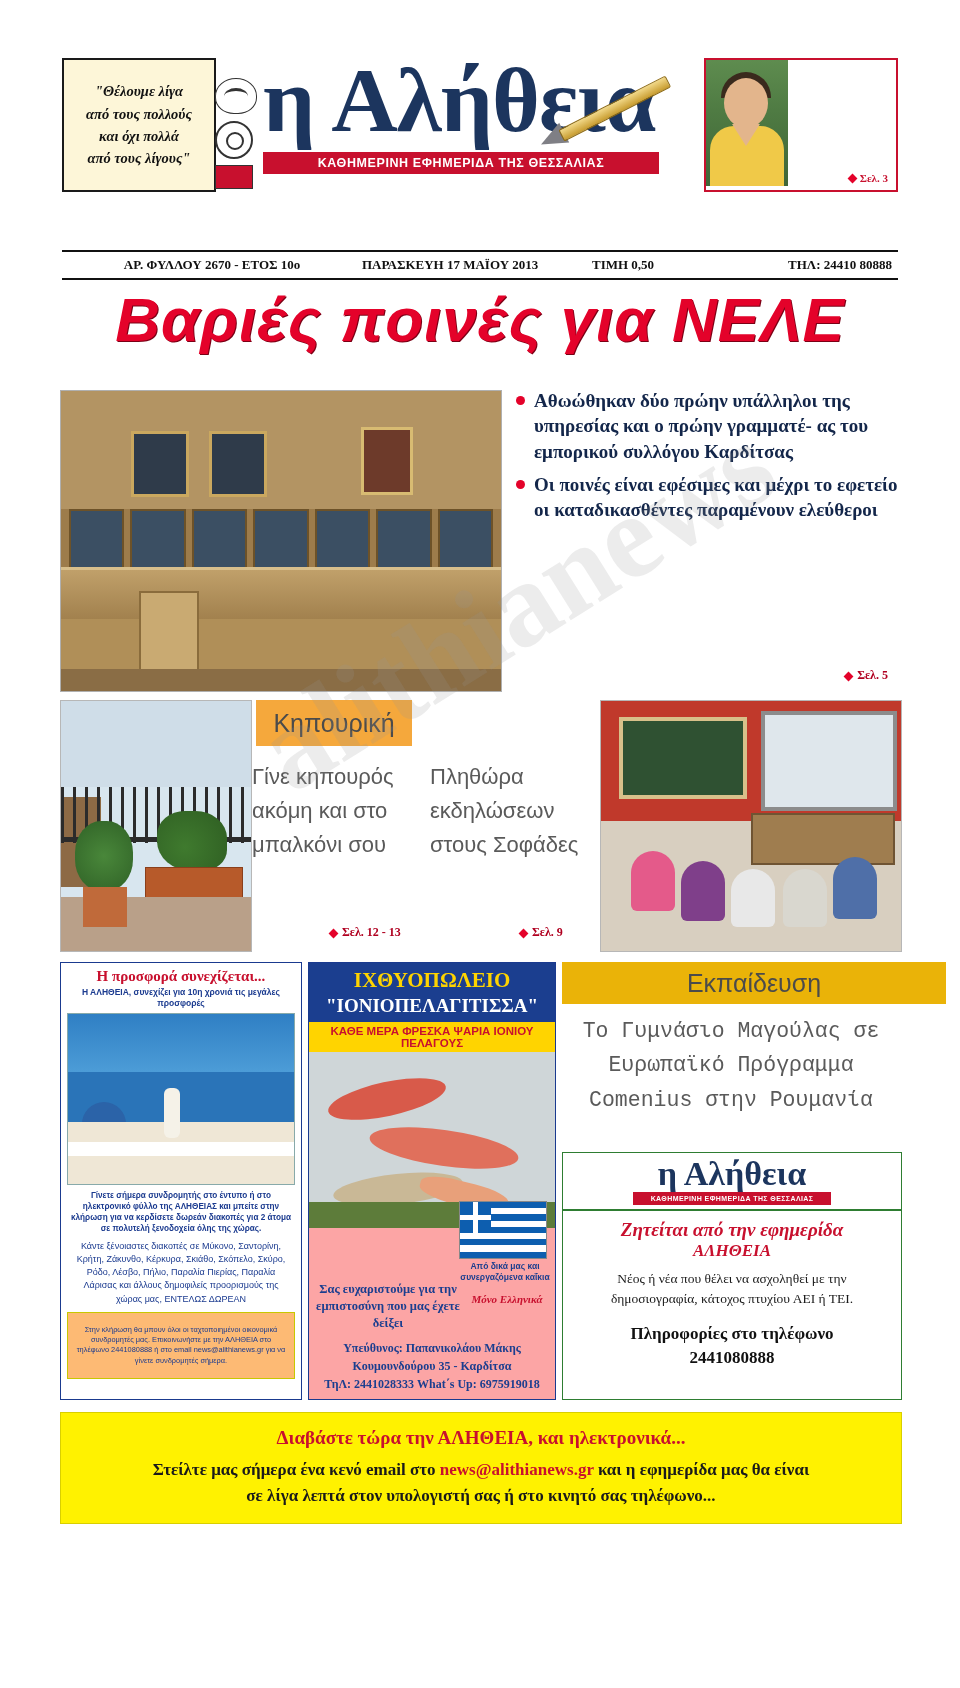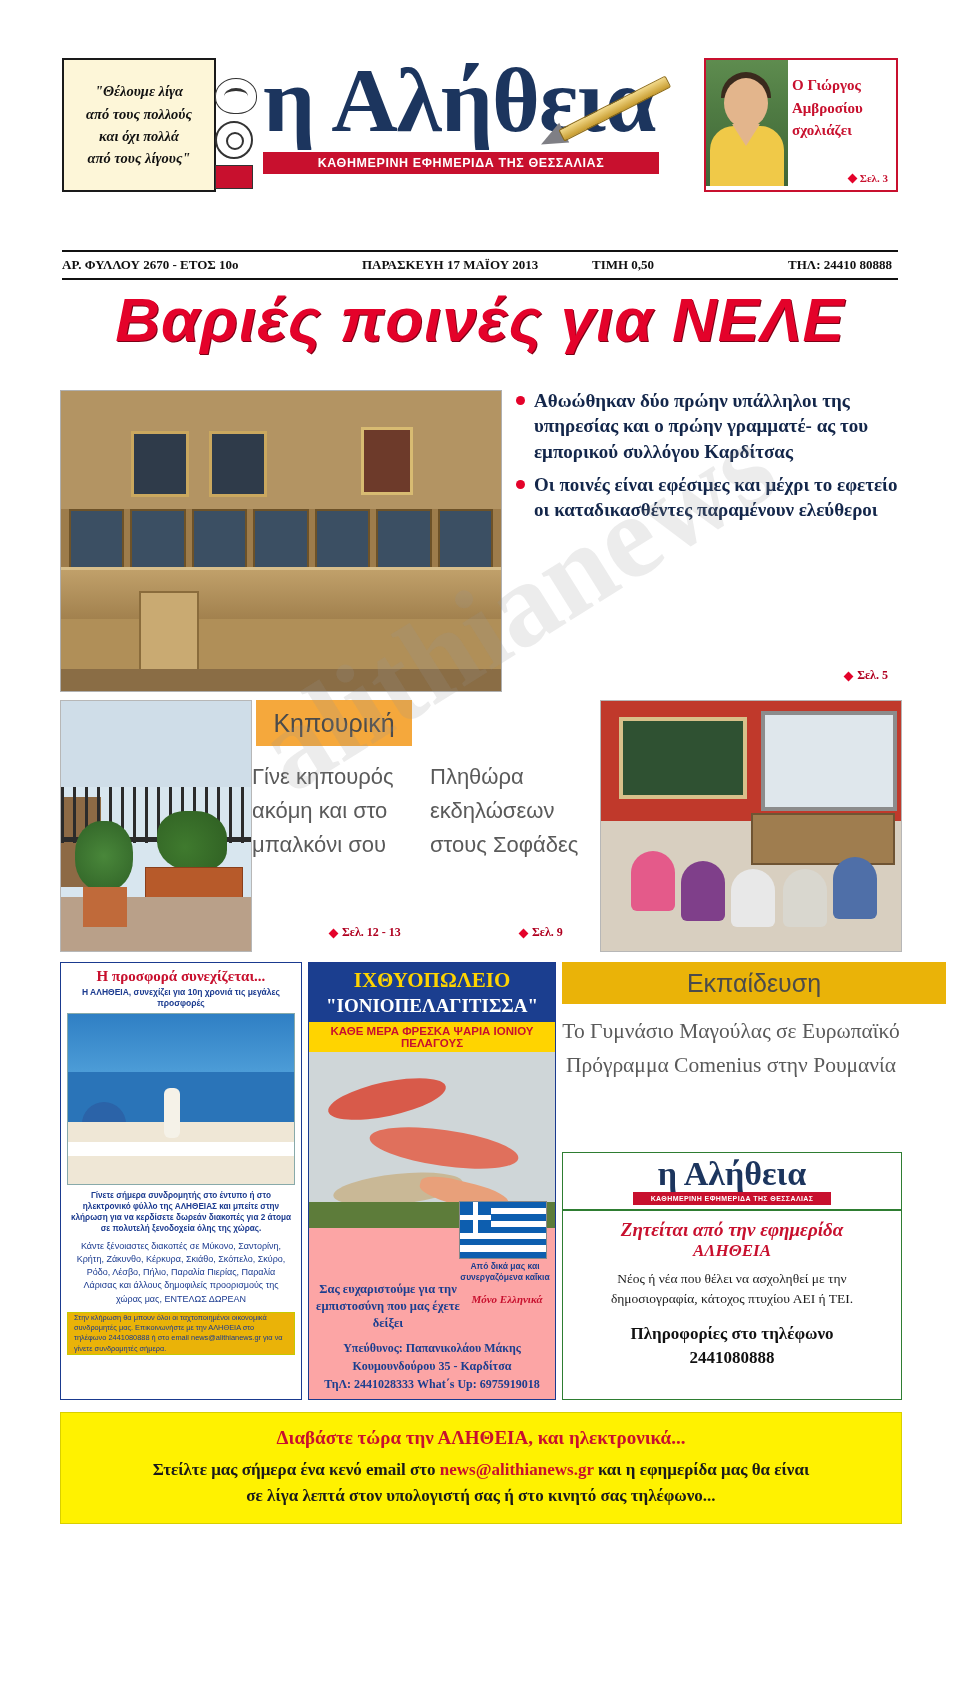--- a/index.html
+++ b/index.html
@@ -108,21 +108,21 @@
     font-family:"Liberation Serif", serif;
   }
 
   
   .inforow{
     position:absolute;left:62px;top:250px;width:836px;height:26px;
     border-top:2px solid #111;border-bottom:2px solid #111;
     font-family:"Liberation Serif", serif;font-weight:bold;font-size:13px;
     display:flex;align-items:center;
   }
-  .inforow .i1{width:300px;}
+  .inforow .i1{width:300px;text-align:center;}
   .inforow .i2{width:230px;}
   .inforow .i3{width:140px;}
   .inforow .i4{width:160px;text-align:right;}
 
   
   .headline{
     position:absolute;left:62px;top:284px;width:836px;height:72px;
     font-family:"Liberation Sans", sans-serif;
     font-weight:bold;font-style:italic;font-size:62px;line-height:72px;
     color:#e4022a;text-align:center;letter-spacing:1px;
@@ -251,22 +251,22 @@
   .ads-photo .dome{position:absolute;left:14px;top:88px;width:44px;height:26px;border-radius:22px 22px 0 0;background:#2b63a8;}
   .ads-photo .wall{position:absolute;left:0;top:128px;width:100%;height:14px;background:#fff;}
   .ads-photo .girl{position:absolute;left:96px;top:74px;width:16px;height:50px;background:#f5f2e8;border-radius:6px;}
   .ads-txt1{
     font-size:8.2px;color:#1a3a8f;font-weight:bold;text-align:center;padding:5px 8px 0;line-height:1.35;
   }
   .ads-txt2{
     font-size:9px;color:#1a3a8f;text-align:center;padding:6px 10px 0;line-height:1.45;
   }
   .ads-foot{
-    margin:6px 6px 0;background:#eab308;border:1px solid #c8c800;padding:0 6px;
-    font-size:7.4px;color:#1a3a8f;line-height:1.4;
+    margin:6px 6px 0;background:#fdba74;border:1px solid #c8c800;padding:12px 6px;
+    font-size:7.4px;color:#1a3a8f;line-height:1.4;text-align:center;
   }
 
   .ad-fish{
     position:absolute;left:308px;top:962px;width:246px;height:436px;
     border:1px solid #1a3a8f;background:#fca5a5;overflow:hidden;
   }
   .fish-head{background:#1b3e8f;color:#ffd400;text-align:center;font-family:"Liberation Serif", serif;
     font-weight:bold;font-size:21px;padding:5px 0 2px;}
   .fish-head2{background:#1b3e8f;color:#ffffff;text-align:center;font-family:"Liberation Serif", serif;
     font-weight:bold;font-size:19px;padding:0 0 5px;}
@@ -302,21 +302,21 @@
     position:absolute;left:4px;bottom:6px;width:238px;text-align:center;
     font-family:"Liberation Serif", serif;font-weight:bold;font-size:12px;color:#1b3e8f;line-height:1.5;
   }
 
   .edu-head{
     position:absolute;left:562px;top:962px;width:384px;height:42px;background:#eab308;
     display:flex;align-items:center;justify-content:center;
   }
   .edu-text{
     position:absolute;left:562px;top:1014px;width:338px;
-    font-family:Liberation Serif, serif;font-size:21.5px;line-height:1.6;color:#5a5a5a;text-align:center;
+    font-family:Liberation Mono, monospace;font-size:21.5px;line-height:1.6;color:#5a5a5a;text-align:center;
   }
   #ref11{right:62px;top:1158px;}
 
   .ad-job{
     position:absolute;left:562px;top:1152px;width:338px;height:246px;
     border:1px solid #2e7d32;background:#ffffff;overflow:hidden;
   }
   .job-logo{
     height:56px;background:#ffffff;border-bottom:2px solid #2e7d32;position:relative;
   }
@@ -394,25 +394,20 @@
       </div>
     </div>
 
     <div class="columnist">
       <div class="photo">
         <div class="hair"></div>
         <div class="head"></div>
         <div class="body"></div>
         <div class="collar"></div>
       </div>
-      <div class="ctext">
-        <div>Ο Γιώργος</div>
-        <div>Αμβροσίου</div>
-        <div>σχολιάζει</div>
-      </div>
       <div class="cpage">
         <span class="dia" style="display:inline-block;width:7px;height:7px;background:#e4022a;transform:rotate(45deg);margin-right:4px;"></span><span>Σελ. 3</span>
       </div>
     </div>
   </div>
 
   <div class="inforow">
     <div class="i1">ΑΡ. ΦΥΛΛΟΥ  2670 - ΕΤΟΣ 10ο</div>
     <div class="i2">ΠΑΡΑΣΚΕΥΗ 17 ΜΑΪΟΥ  2013</div>
     <div class="i3">ΤΙΜΗ 0,50</div>

